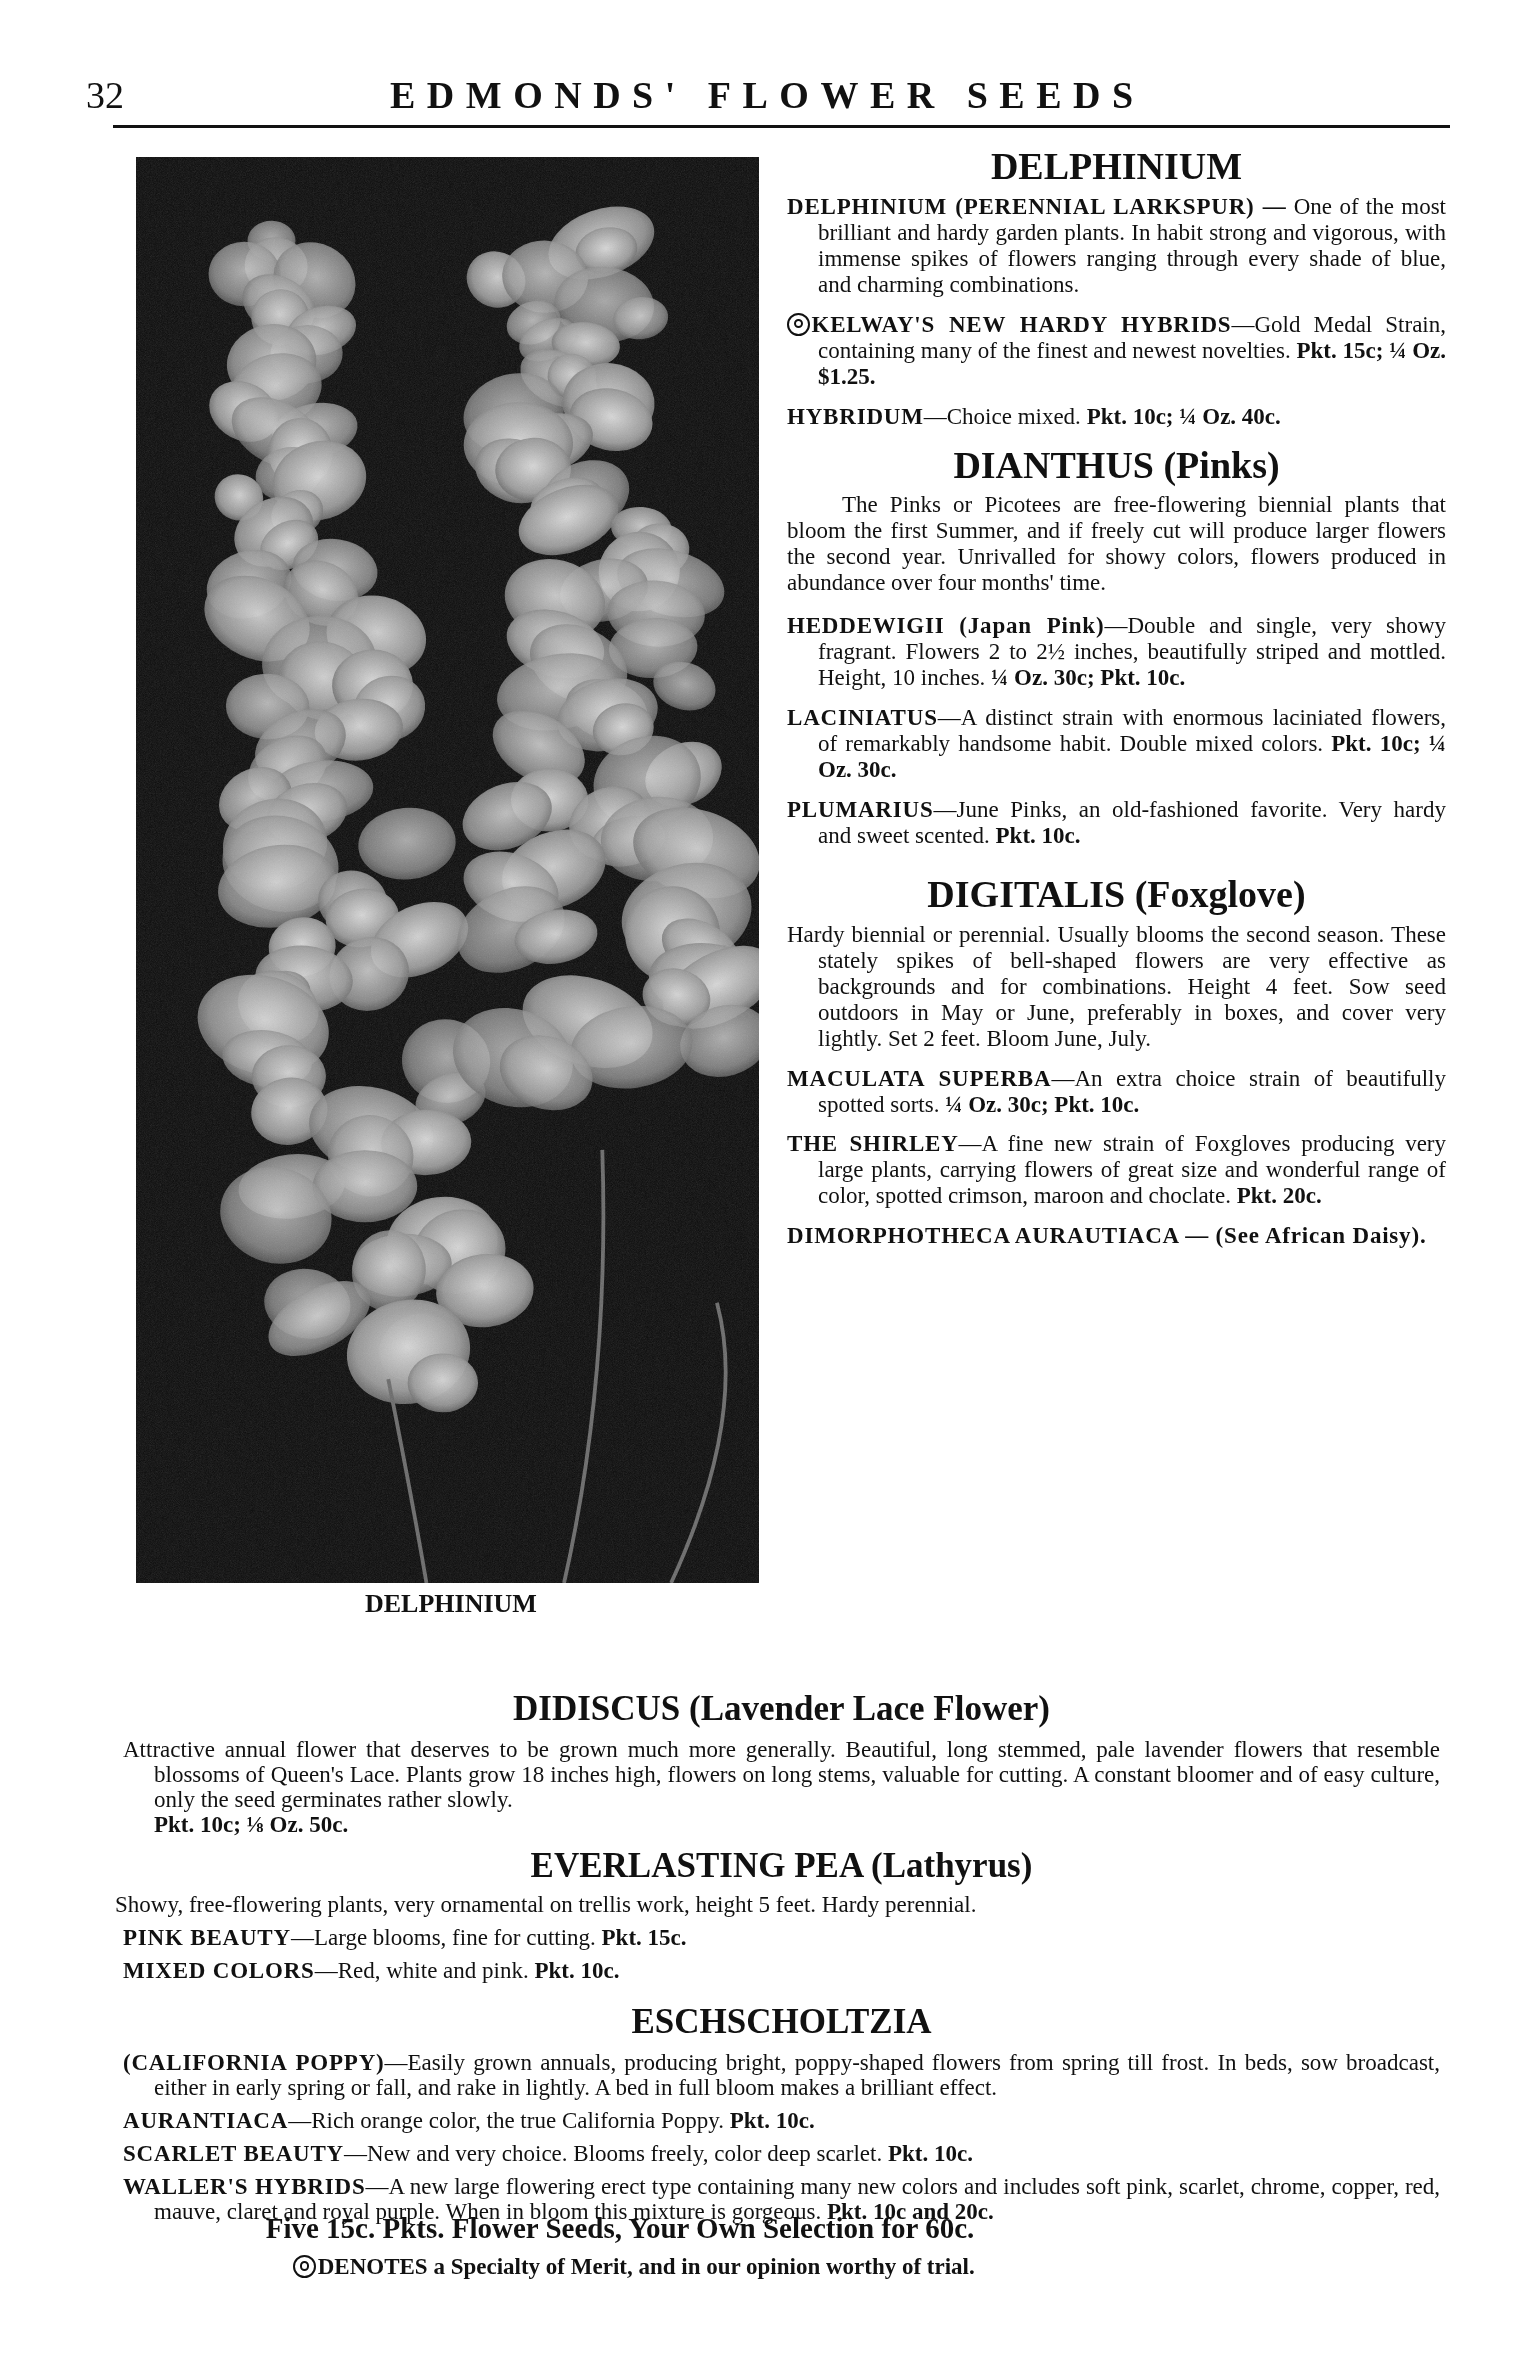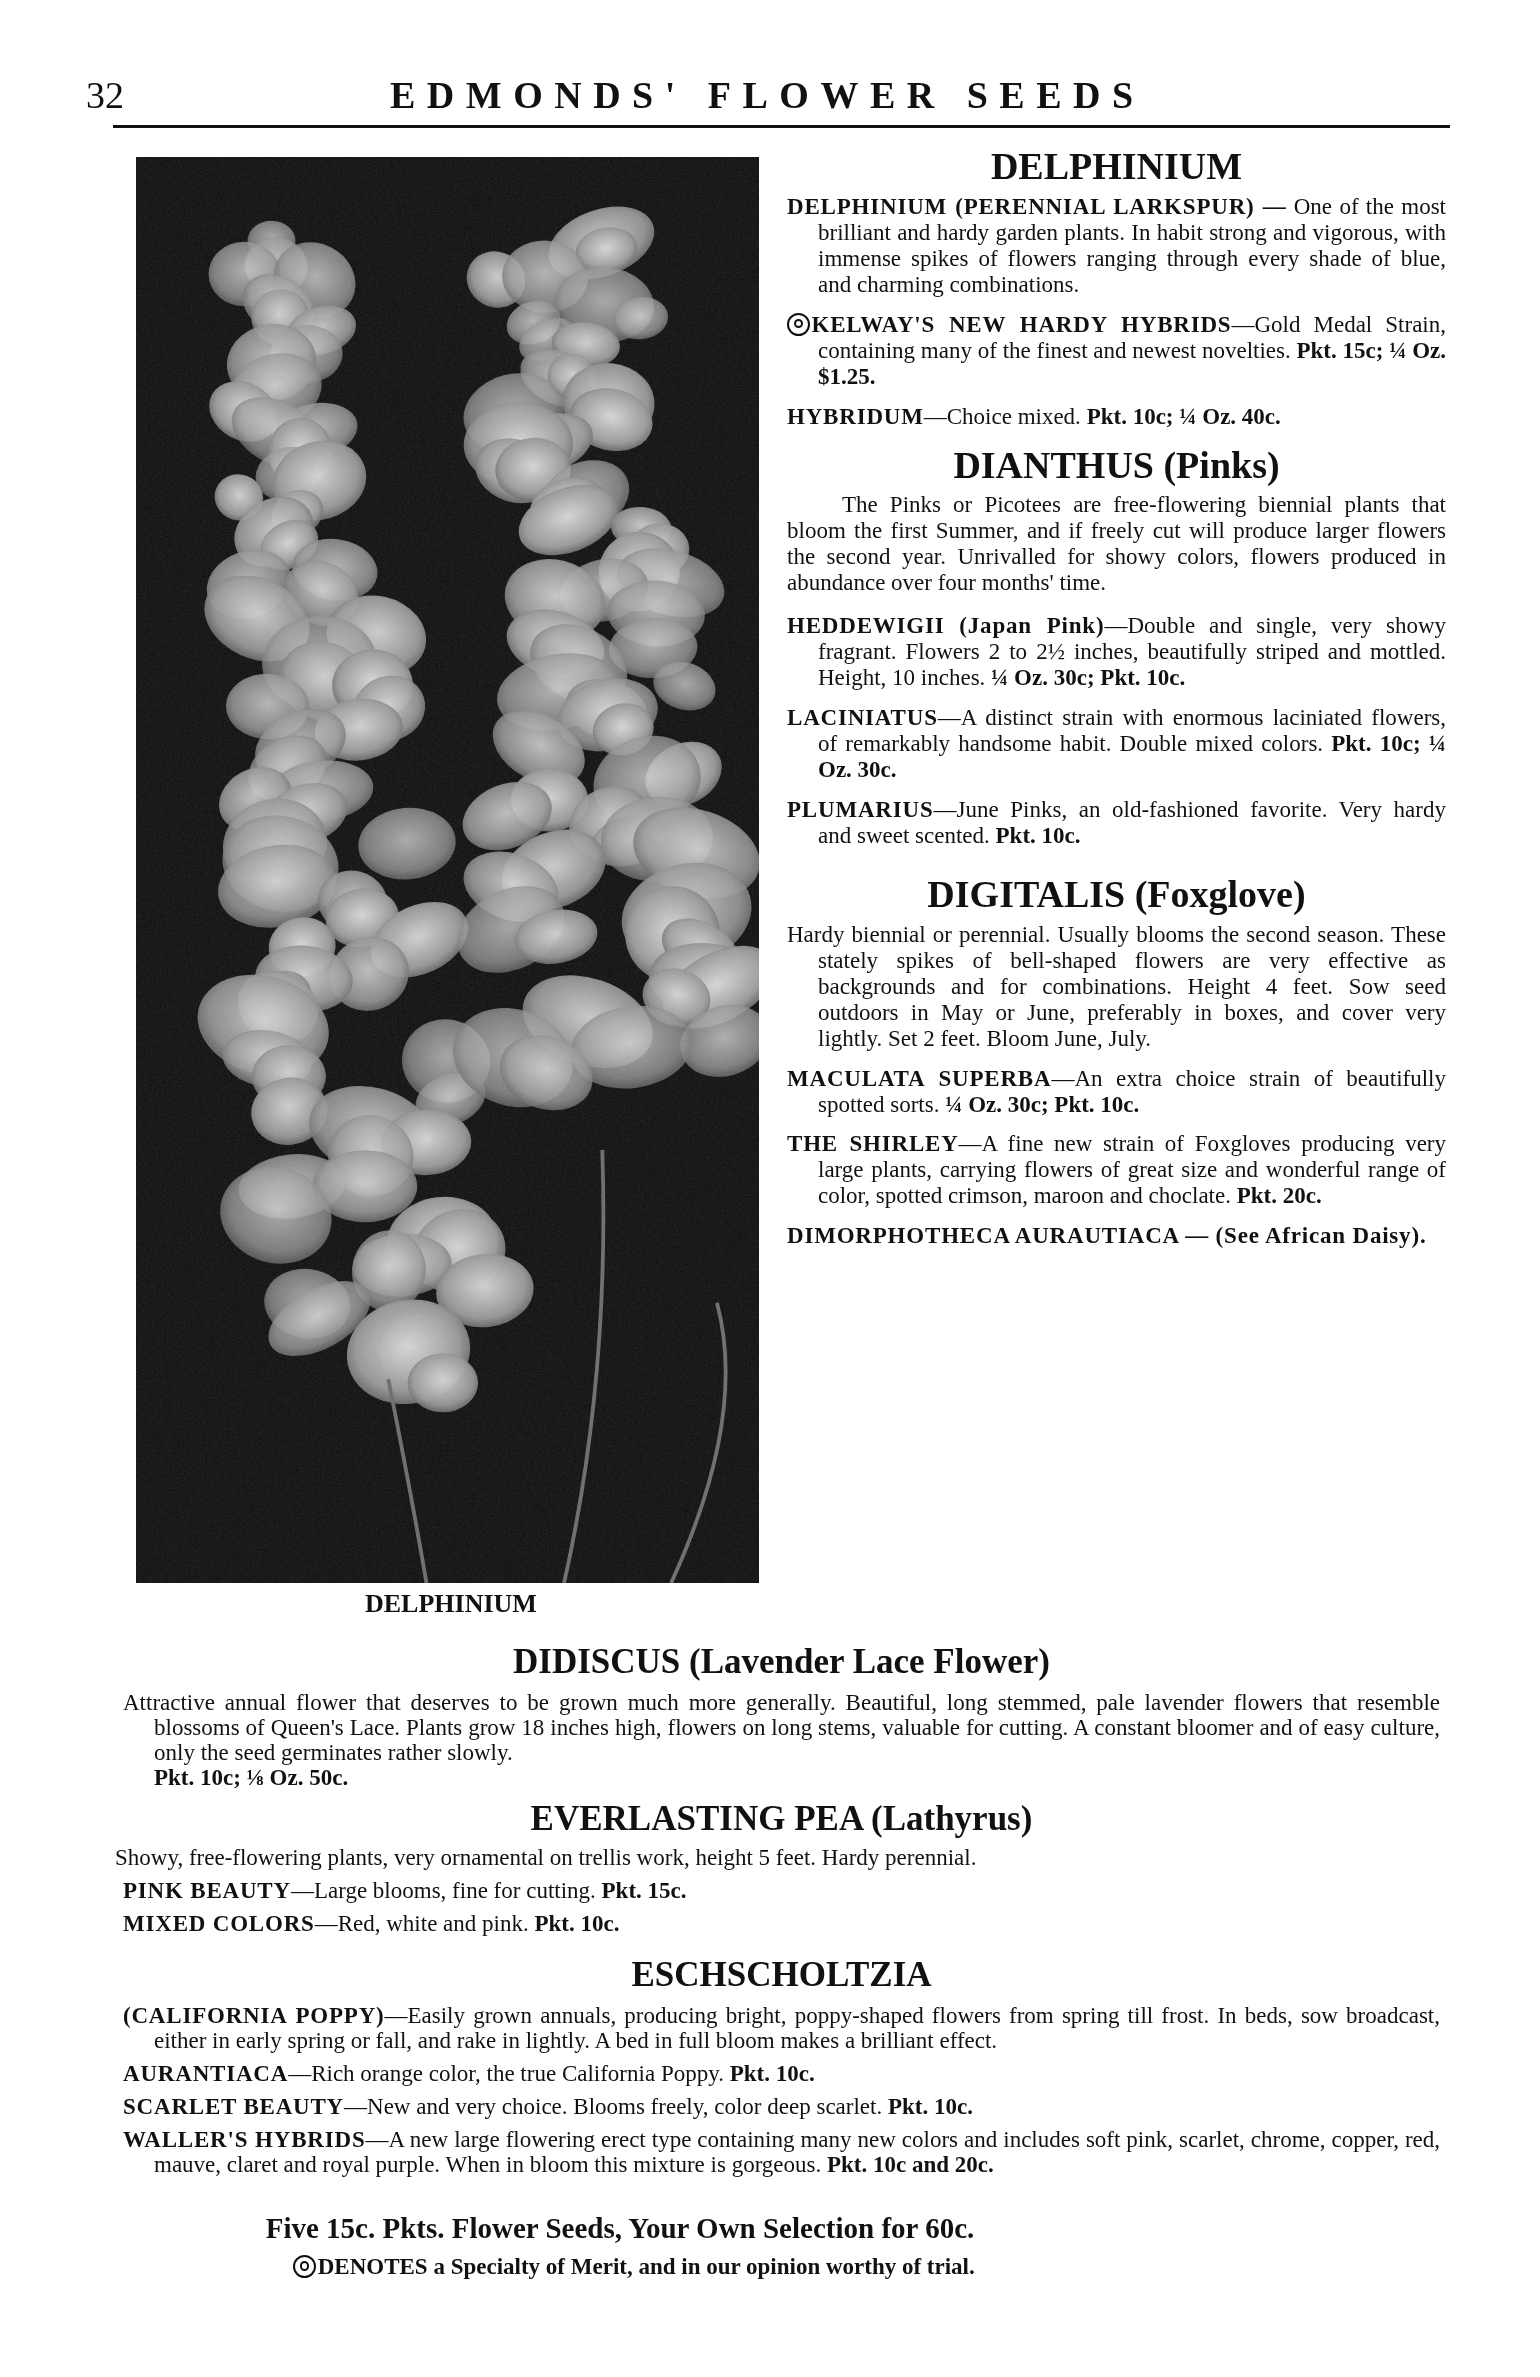--- a/index.html
+++ b/index.html
@@ -217,21 +217,21 @@
 
   <h1 class="h-section" style="margin-top:23px">DIGITALIS (Foxglove)</h1>
   <p class="entry" style="margin-top:6.1px">Hardy biennial or perennial. Usually blooms the second season. These stately spikes of bell-shaped flowers are very effective as backgrounds and for combinations. Height 4 feet. Sow seed outdoors in May or June, preferably in boxes, and cover very lightly. Set 2 feet. Bloom June, July.</p>
   <div id="digi-list">
       <p class="entry"><span class="name">MACULATA SUPERBA</span><span>—An extra choice strain of beautifully spotted sorts. </span><span class="price">¼ Oz. 30c; Pkt. 10c.</span></p>
       <p class="entry"><span class="name">THE SHIRLEY</span><span>—A fine new strain of Foxgloves producing very large plants, carrying flowers of great size and wonderful range of color, spotted crimson, maroon and choclate. </span><span class="price">Pkt. 20c.</span></p>
       <p class="entry"><span class="name">DIMORPHOTHECA AURAUTIACA — (See African Daisy).</span></p>
     </div>
 </div>
 
-<div class="abs wide" style="top:1641px;">
+<div class="abs wide" style="top:1688px;">
   <h2 class="h-section-2">DIDISCUS (Lavender Lace Flower)</h2>
   <p class="entry" style="text-align:justify;">
     <span>Attractive annual flower that deserves to be grown much more generally. Beautiful, long stemmed, pale lavender flowers that resemble blossoms of Queen's Lace. Plants grow 18 inches high, flowers on long stems, valuable for cutting. A constant bloomer and of easy culture, only the seed germinates rather slowly. </span><br>
     <span class="price" style="font-weight:bold">Pkt. 10c; ⅛ Oz. 50c.</span>
   </p>
 
   <h2 class="h-section-2" style="margin-top:1.5px">EVERLASTING PEA (Lathyrus)</h2>
   <p class="flat" style="margin-top:6.1px">Showy, free-flowering plants, very ornamental on trellis work, height 5 feet. Hardy perennial.</p>
   <div id="pea-list">
       <p class="entry"><span class="name">PINK BEAUTY</span><span>—Large blooms, fine for cutting. </span><span class="price">Pkt. 15c.</span></p>

